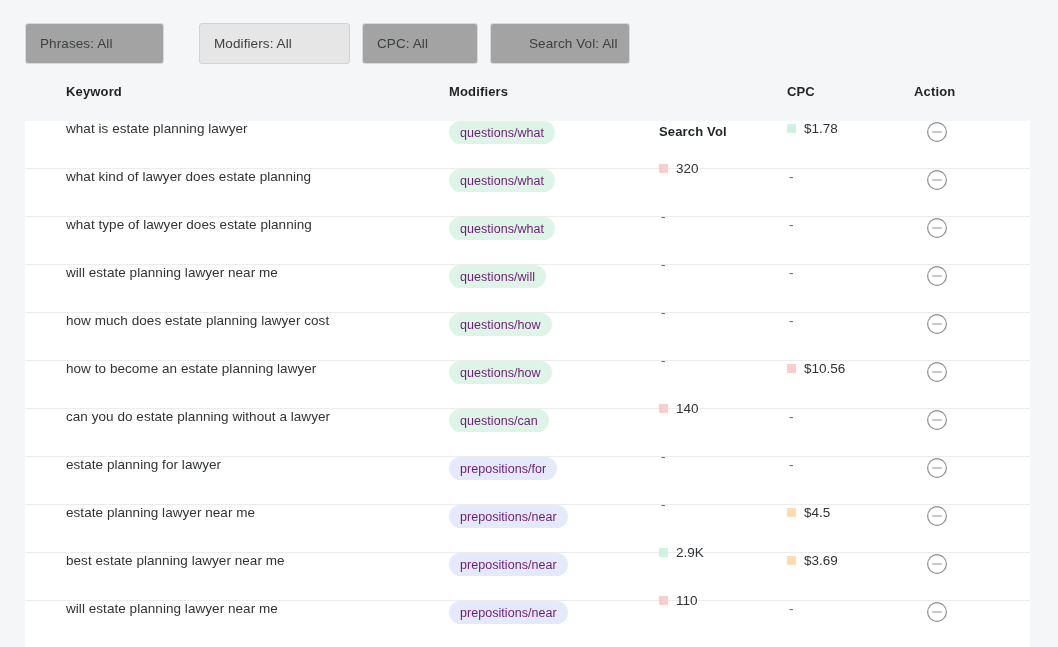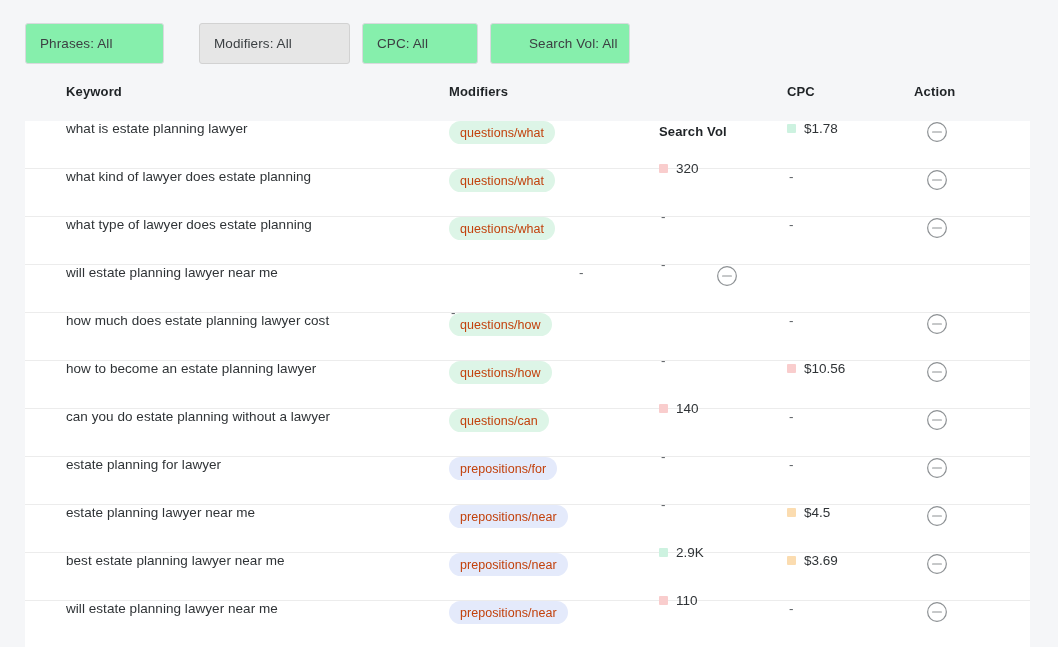--- a/index.html
+++ b/index.html
@@ -25,21 +25,21 @@
     position: absolute;
     left: 25px;
     top: 23px;
     display: flex;
     gap: 12px;
   }
   .filter-btn {
     height: 41px;
     border: 1px solid #d8dadd;
     border-radius: 3px;
-    background: #86efac;
+    background: #a3a3a3;
     display: flex;
     align-items: center;
     padding: 0 14px;
     font-size: 13.5px;
     color: #3c4043;
     cursor: pointer;
     white-space: nowrap;
     letter-spacing: 0.1px;
   }
   .filter-btn.w1 { width: 139px; }
@@ -92,21 +92,21 @@
   .cell { font-size: 13.5px; color: #2f3336; display: flex; align-items: center; }
   .cell.c-keyword { padding-left: 41px; letter-spacing: 0.05px; }
 
   .badge {
     display: inline-flex;
     align-items: center;
     height: 23px;
     padding: 0 11px;
     border-radius: 12px;
     font-size: 12.5px;
-    color: #c2410c;
+    color: #701a75;
     letter-spacing: 0.05px;
     white-space: nowrap;
   }
   .badge.questions   { background: #ddf5e7; }
   .badge.prepositions{ background: #e4eafb; }
 
   .swatch {
     display: inline-block;
     width: 9px;
     height: 9px;
@@ -211,20 +211,23 @@
             <span style="cursor: pointer;">
               <svg class="minus-icon" viewBox="0 0 24 24" fill="none">
                 <circle cx="12" cy="12" r="10.2" stroke="#8d9194" stroke-width="1.3"></circle>
                 <line x1="7.2" y1="12" x2="16.8" y2="12" stroke="#8d9194" stroke-width="1.3" stroke-linecap="round"></line>
               </svg>
             </span>
           </div>
         </div>
         <div class="row">
           <div class="cell c-keyword">will estate planning lawyer near me</div>
+          <div class="cell c-modifier">
+            <span class="badge questions">questions/will</span>
+          </div>
           <div class="cell c-vol">
             <span class="dash">-</span>
           </div>
           <div class="cell c-cpc">
             <span class="dash">-</span>
           </div>
           <div class="action-cell">
             <span style="cursor: pointer;">
               <svg class="minus-icon" viewBox="0 0 24 24" fill="none">
                 <circle cx="12" cy="12" r="10.2" stroke="#8d9194" stroke-width="1.3"></circle>

